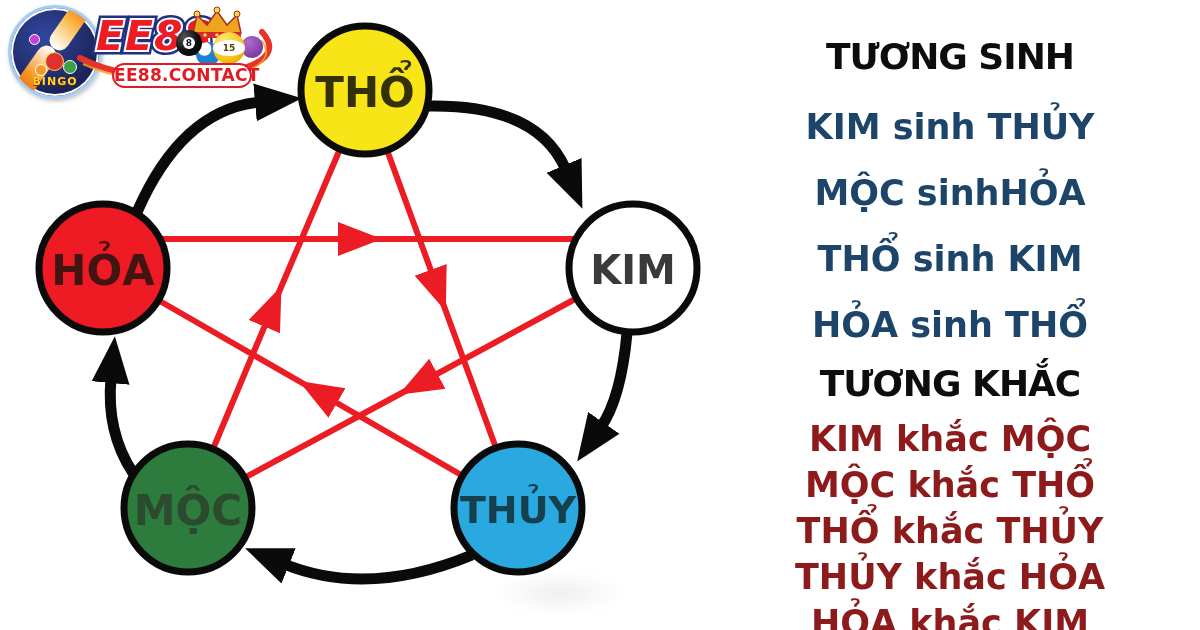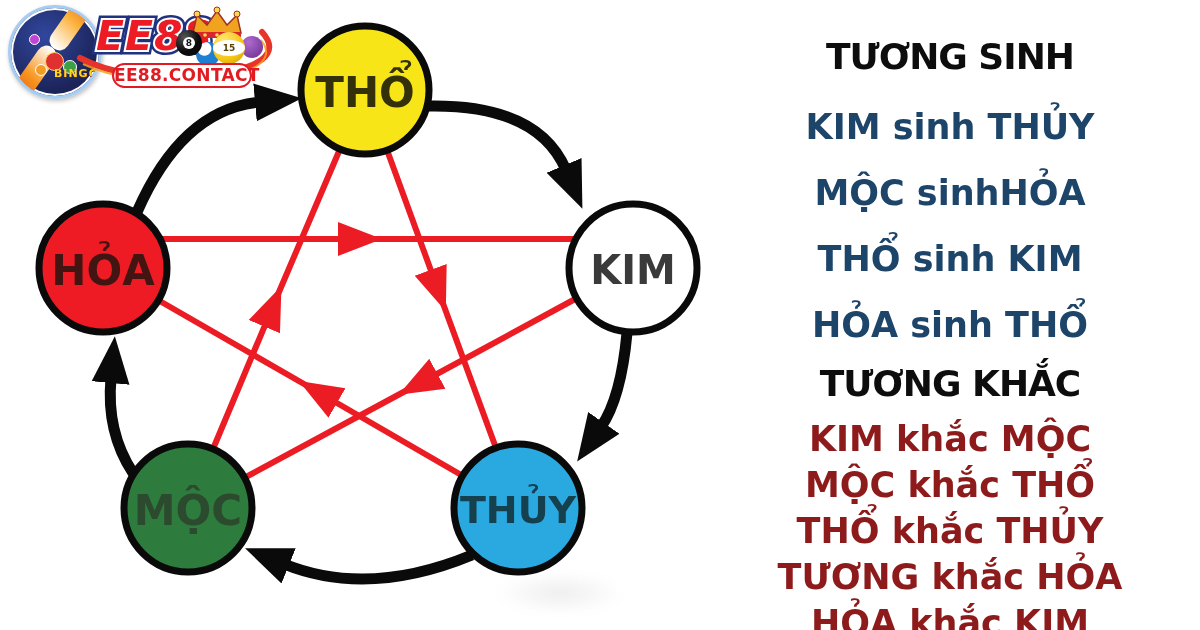--- a/index.html
+++ b/index.html
@@ -32,21 +32,21 @@
   .swirl-a{left:30px;top:6px;width:60px;height:20px;transform:rotate(-55deg);
     background:linear-gradient(100deg,#ffffff 5%,#fcb23c 55%,#e8621a 95%);}
   .swirl-b{left:-6px;top:54px;width:60px;height:20px;transform:rotate(-55deg);
     background:linear-gradient(280deg,#ffffff 5%,#f7941d 60%,#e8621a 95%);}
   .badge-dot{position:absolute;border-radius:50%;}
   .dot-m{left:18px;top:26px;width:9px;height:9px;background:#c343d8;border:1px solid #fff;}
   .dot-r{left:34px;top:44px;width:17px;height:17px;background:#e03131;border:1px solid #ffd94d;}
   .dot-g{left:52px;top:52px;width:12px;height:12px;background:#3da047;border:1px solid #fff;}
   .dot-o{left:24px;top:56px;width:10px;height:10px;background:#f59b22;border:1px solid #fff;}
   .badge-bingo{
-    position:absolute;bottom:16px;left:0;width:100%;text-align:right;
+    position:absolute;bottom:8px;left:0;width:100%;text-align:center;
     color:#ffd71e;font-size:11px;font-weight:bold;letter-spacing:1px;
     text-shadow:0 1px 0 #7c1d1d;
   }
   .brand-layer{
     position:absolute;left:96px;top:12px;font-size:41px;font-style:italic;font-weight:bold;
     letter-spacing:1px;white-space:nowrap;
   }
   .brand-back{-webkit-text-stroke:9px #1e3280;color:#1e3280;text-shadow:2px 3px 3px rgba(0,0,0,.3);}
   .brand-mid{-webkit-text-stroke:4px #ffffff;color:#ffffff;}
   .brand-front{color:#ed1c24;}
@@ -168,18 +168,18 @@
     <div class="sec-title">TƯƠNG SINH</div>
     <div class="sec-item sinh-item">KIM sinh THỦY</div>
     <div class="sec-item sinh-item">MỘC sinhHỎA</div>
     <div class="sec-item sinh-item">THỔ sinh KIM</div>
     <div class="sec-item sinh-item">HỎA sinh THỔ</div>
 
     <div class="sec-title khac">TƯƠNG KHẮC</div>
     <div class="sec-item khac-item">KIM khắc MỘC</div>
     <div class="sec-item khac-item">MỘC khắc THỔ</div>
     <div class="sec-item khac-item">THỔ khắc THỦY</div>
-    <div class="sec-item khac-item">TƯƠNG khắc HỎA</div>
+    <div class="sec-item khac-item">THỦY khắc HỎA</div>
     <div class="sec-item khac-item">HỎA khắc KIM</div>
   </div>
 
   <div class="smudge"></div>
 </div>
 
 </body></html>

